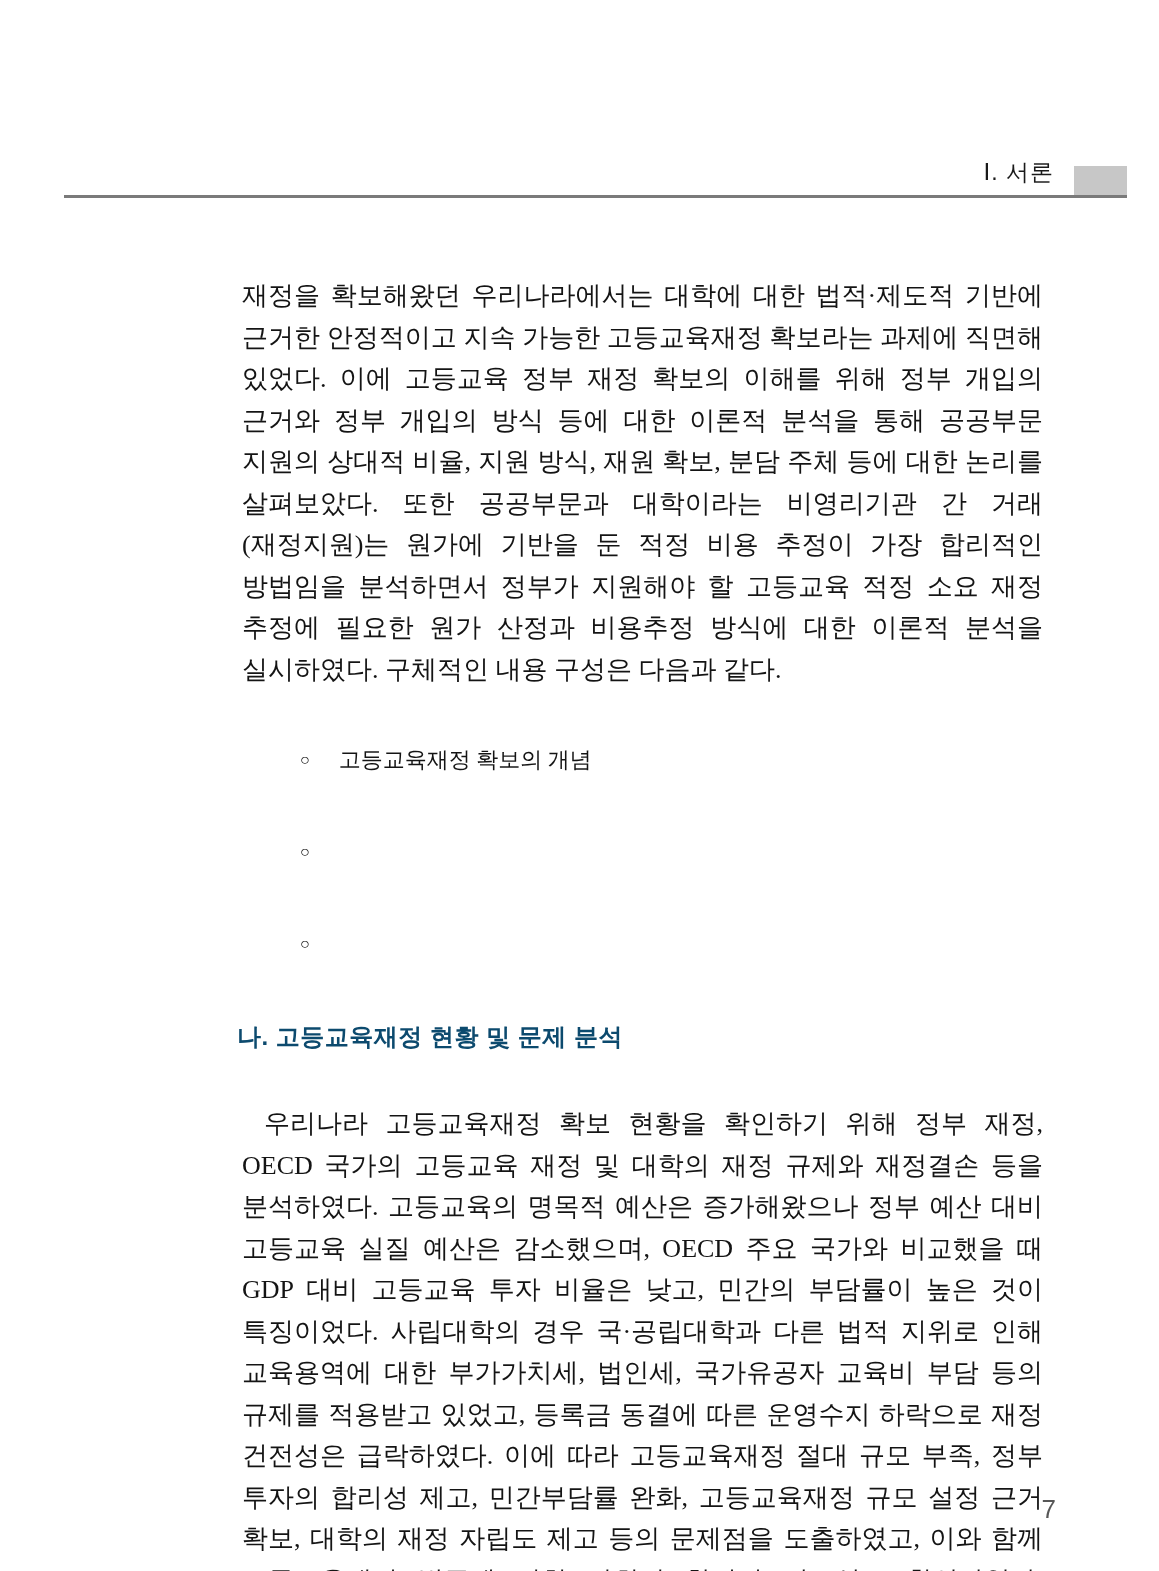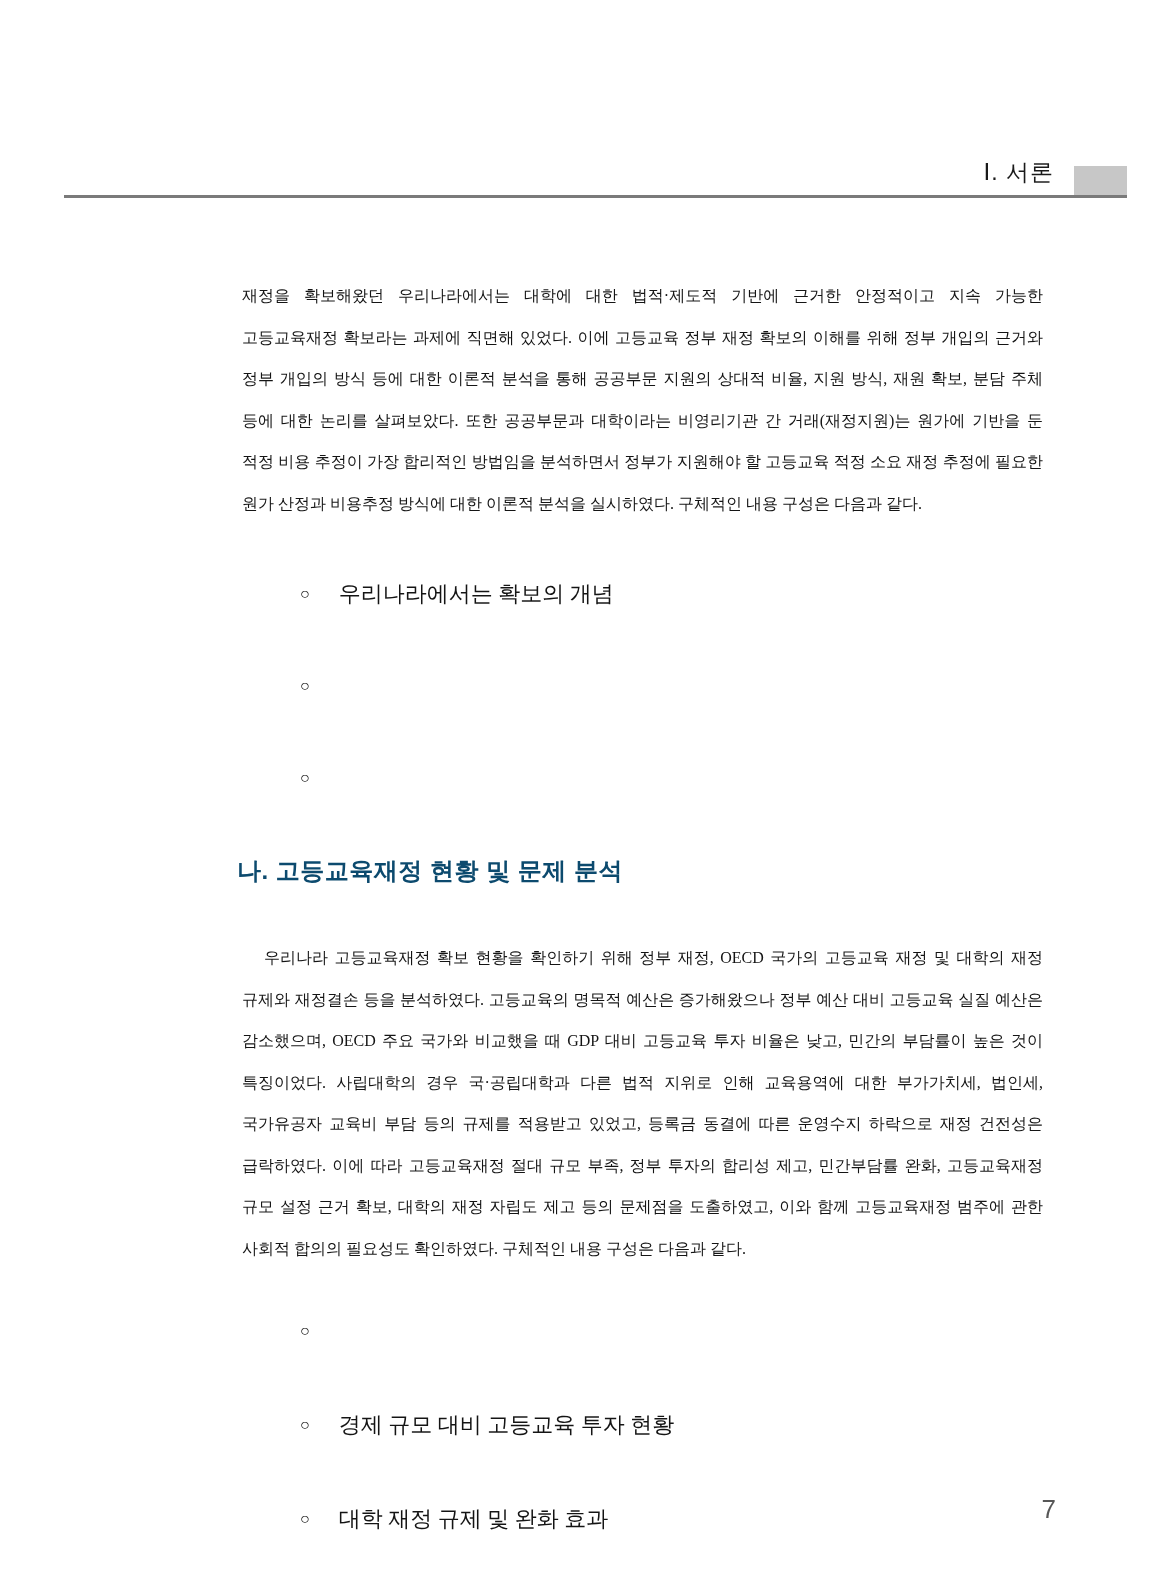--- a/index.html
+++ b/index.html
@@ -50,21 +50,21 @@
     background: var(--header-rule);
   }
   
   .content {
     position: absolute;
     left: 162px;
     top: 195px;
     width: 833px;
   }
   .para {
-    font-size: 16px;
+    font-size: 26px;
     line-height: 41.5px;
     text-align: justify;
     word-break: keep-all;
     color: var(--text);
   }
   .para.indent { text-indent: 22px; }
   .bullet-list {
     list-style: none;
     margin-top: 32px;
   }
@@ -118,21 +118,21 @@
 
   <div class="header-rule"></div>
 
   <main class="content">
 
     <p class="para">재정을 확보해왔던 우리나라에서는 대학에 대한 법적·제도적 기반에 근거한 안정적이고 지속 가능한 고등교육재정 확보라는 과제에 직면해 있었다. 이에 고등교육 정부 재정 확보의 이해를 위해 정부 개입의 근거와 정부 개입의 방식 등에 대한 이론적 분석을 통해 공공부문 지원의 상대적 비율, 지원 방식, 재원 확보, 분담 주체 등에 대한 논리를 살펴보았다. 또한 공공부문과 대학이라는 비영리기관 간 거래(재정지원)는 원가에 기반을 둔 적정 비용 추정이 가장 합리적인 방법임을 분석하면서 정부가 지원해야 할 고등교육 적정 소요 재정 추정에 필요한 원가 산정과 비용추정 방식에 대한 이론적 분석을 실시하였다. 구체적인 내용 구성은 다음과 같다.</p>
 
     <ul class="bullet-list">
       <li>
         <span class="marker">○</span>
-        <span>우리나라에서는 확보의 개념</span>
+        <span>고등교육재정 확보의 개념</span>
       </li>
       <li>
         <span class="marker">○</span>
       </li>
       <li>
         <span class="marker">○</span>
       </li>
     </ul>
 
     <h2 class="section-heading">나. 고등교육재정 현황 및 문제 분석</h2>

